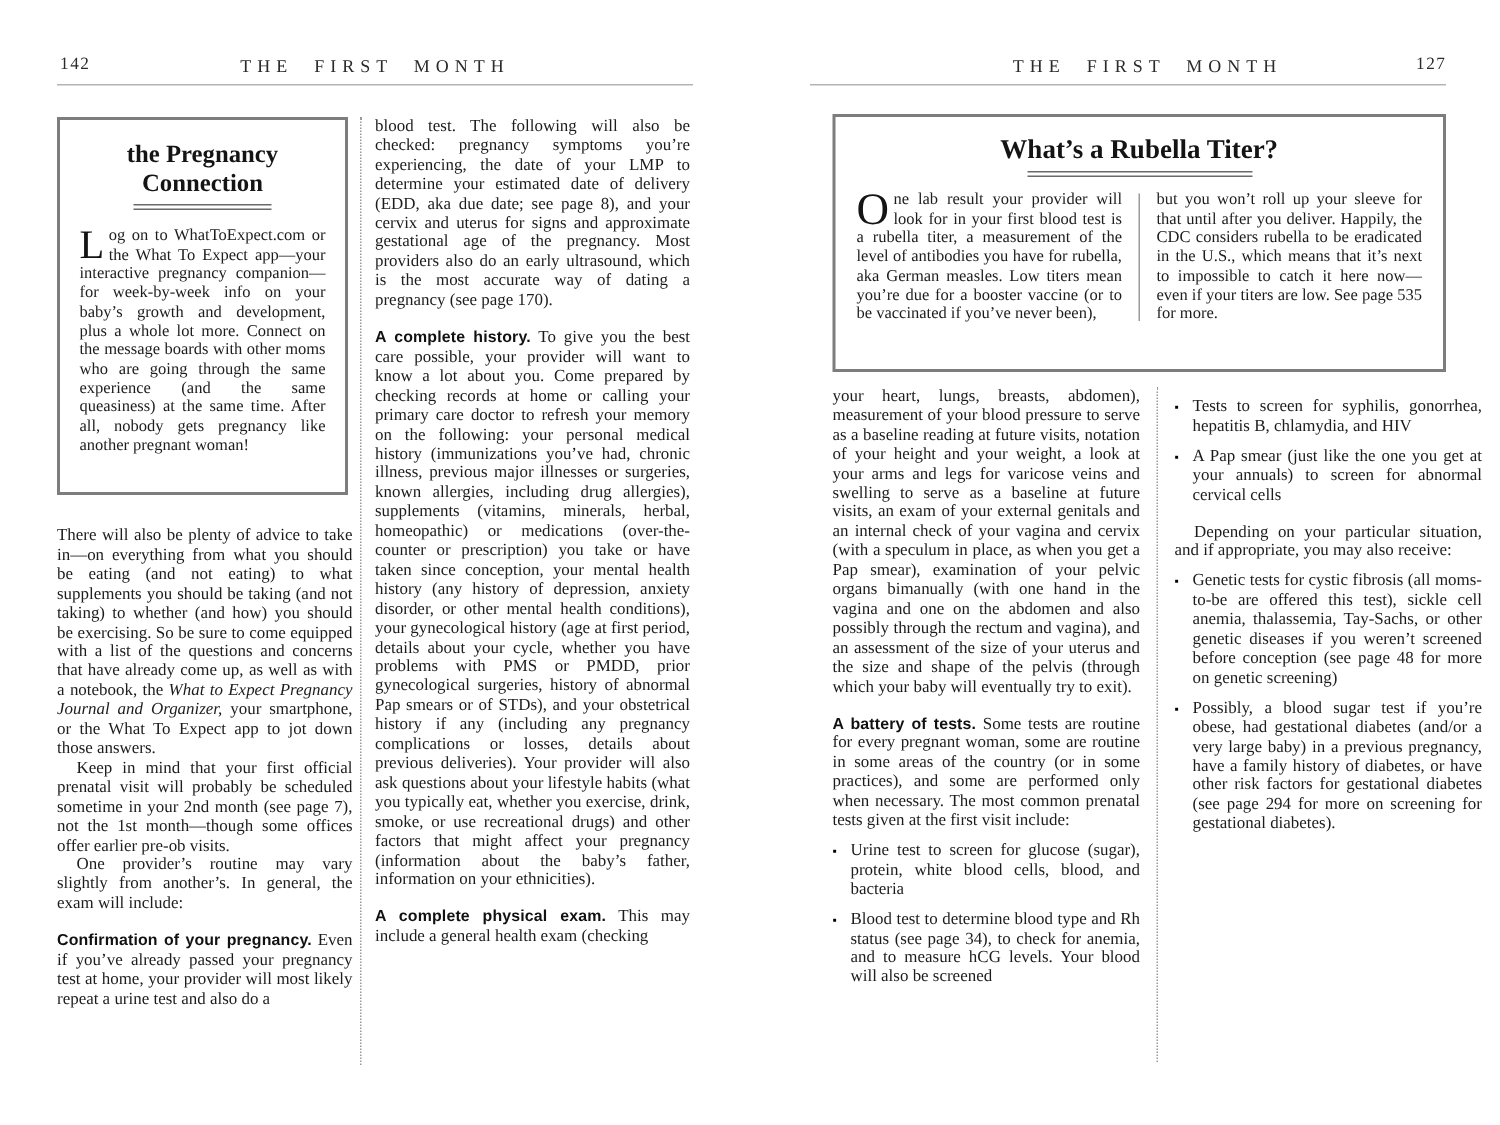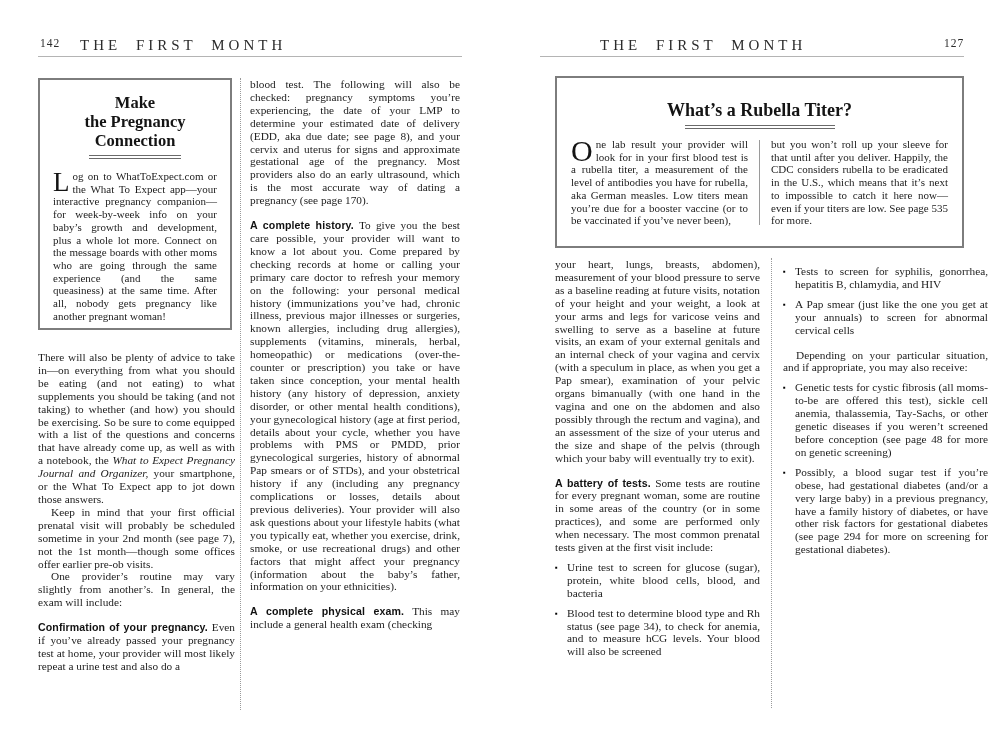--- a/index.html
+++ b/index.html
@@ -1,21 +1,21 @@
 <!DOCTYPE html>
 <html><head>
 <meta charset="utf-8">
 <style>
   html,body{margin:0;padding:0;background:#ffffff;}
   #canvas{position:relative;width:1000px;height:750px;background:#ffffff;overflow:hidden;
           font-family:"Liberation Serif",serif;color:#1c1c1c;}
   .abs{position:absolute;}
   
   .pageno{font-size:11.5px;letter-spacing:1px;color:#2b2b2b;}
-  .runhead{font-size:15px;letter-spacing:4px;word-spacing:7px;color:#2b2b2b;}
+  .runhead{font-size:12px;letter-spacing:4px;word-spacing:7px;color:#2b2b2b;text-align:center;}
   .hrule{height:1px;background:#b4b4b4;}
   
   .col{font-size:11.3px;line-height:12.9px;text-align:justify;}
   .col p{margin:0;}
   .indent{text-indent:13px;}
   .gap{margin-top:12px !important;}
   .lead{font-family:"Liberation Sans",sans-serif;font-weight:bold;font-size:10.6px;letter-spacing:.1px;color:#111;}
   .ital{font-style:italic;}
   .bullet{position:relative;padding-left:12px;margin-top:7px !important;}
   .bullet .bl{position:absolute;left:0;top:1px;font-size:8px;color:#000;}
@@ -38,21 +38,20 @@
 <body>
 
 <div id="canvas">
 
   <div class="abs pageno" style="left:40px;top:37px;">142</div>
   <div class="abs runhead" style="left:80px;top:37px;width:340px;">THE FIRST MONTH</div>
   <div class="abs hrule" style="left:38px;top:56px;width:424px;"></div>
 
   <div class="abs fbox" style="left:38px;top:78px;width:194px;height:252px;padding:13px 13px 10px 13px;">
     <div class="boxtitle sidebar-title">
-      <div>Make</div>
       <div>the Pregnancy</div>
       <div>Connection</div>
     </div>
     <div class="dblrule" style="width:92px;"></div>
     <div class="boxbody" style="margin-top:11px;">
       <span class="dropcap">L</span><span>og on to WhatToExpect.com or the What To Expect app—your interactive pregnancy companion—for week-by-week info on your baby’s growth and development, plus a whole lot more. Connect on the message boards with other moms who are going through the same experience (and the same queasiness) at the same time. After all, nobody gets pregnancy like another pregnant woman!</span>
     </div>
   </div>
 
   <div class="abs dotsep" style="left:240px;top:78px;height:632px;"></div>
@@ -67,21 +66,21 @@
   <div class="abs col" style="left:250px;top:78px;width:210px;">
     <p>blood test. The following will also be checked: pregnancy symptoms you’re experiencing, the date of your LMP to determine your estimated date of delivery (EDD, aka due date; see page 8), and your cervix and uterus for signs and approximate gestational age of the pregnancy. Most providers also do an early ultrasound, which is the most accurate way of dating a pregnancy (see page 170).</p>
     <p class="gap"><span class="lead">A complete history.</span><span> To give you the best care possible, your provider will want to know a lot about you. Come prepared by checking records at home or calling your primary care doctor to refresh your memory on the following: your personal medical history (immunizations you’ve had, chronic illness, previous major illnesses or surgeries, known allergies, including drug allergies), supplements (vitamins, minerals, herbal, homeopathic) or medications (over-the-counter or prescription) you take or have taken since conception, your mental health history (any history of depression, anxiety disorder, or other mental health conditions), your gynecological history (age at first period, details about your cycle, whether you have problems with PMS or PMDD, prior gynecological surgeries, history of abnormal Pap smears or of STDs), and your obstetrical history if any (including any pregnancy complications or losses, details about previous deliveries). Your provider will also ask questions about your lifestyle habits (what you typically eat, whether you exercise, drink, smoke, or use recreational drugs) and other factors that might affect your pregnancy (information about the baby’s father, information on your ethnicities).</span></p>
     <p class="gap"><span class="lead">A complete physical exam.</span><span> This may include a general health exam (checking</span></p>
   </div>
 
   <div class="abs runhead" style="left:600px;top:37px;width:330px;">THE FIRST MONTH</div>
   <div class="abs pageno" style="left:944px;top:37px;">127</div>
   <div class="abs hrule" style="left:540px;top:56px;width:424px;"></div>
 
-  <div class="abs fbox" style="left:555px;top:76px;width:409px;height:172px;padding:22px 14px 8px 14px;">
+  <div class="abs fbox" style="left:555px;top:76px;width:409px;height:172px;padding:11px 14px 8px 14px;">
     <div class="boxtitle rubella-title">What’s a Rubella Titer?</div>
     <div class="dblrule" style="width:150px;"></div>
     <div class="boxcols" style="margin-top:9px;">
       <div class="boxcol boxbody">
         <span class="dropcap" style="font-size:30px;line-height:24px;">O</span><span>ne lab result your provider will look for in your first blood test is a rubella titer, a measurement of the level of antibodies you have for rubella, aka German measles. Low titers mean you’re due for a booster vaccine (or to be vaccinated if you’ve never been),</span>
       </div>
       <div class="boxdivider"></div>
       <div class="boxcol boxbody">but you won’t roll up your sleeve for that until after you deliver. Happily, the CDC considers rubella to be eradicated in the U.S., which means that it’s next to impossible to catch it here now—even if your titers are low. See page 535 for more.</div>
     </div>
   </div>

